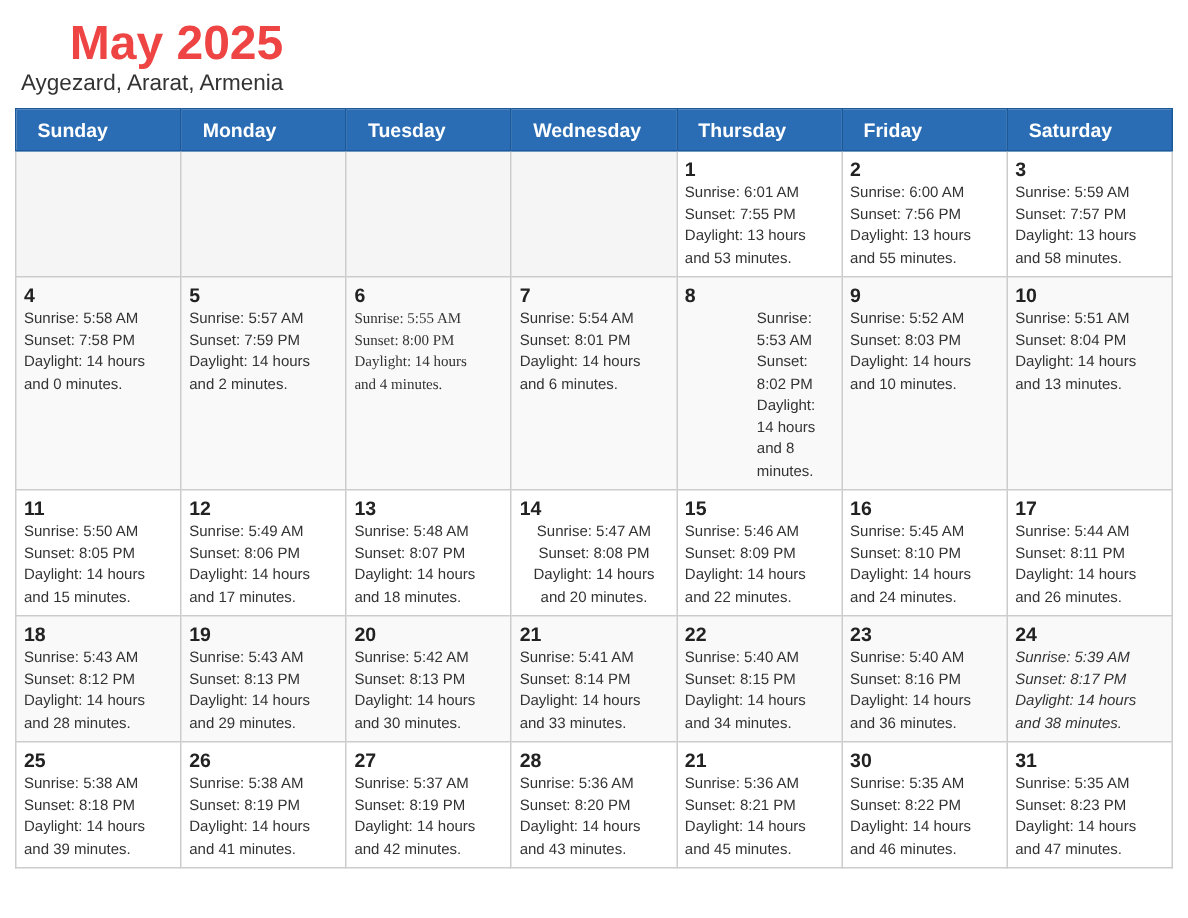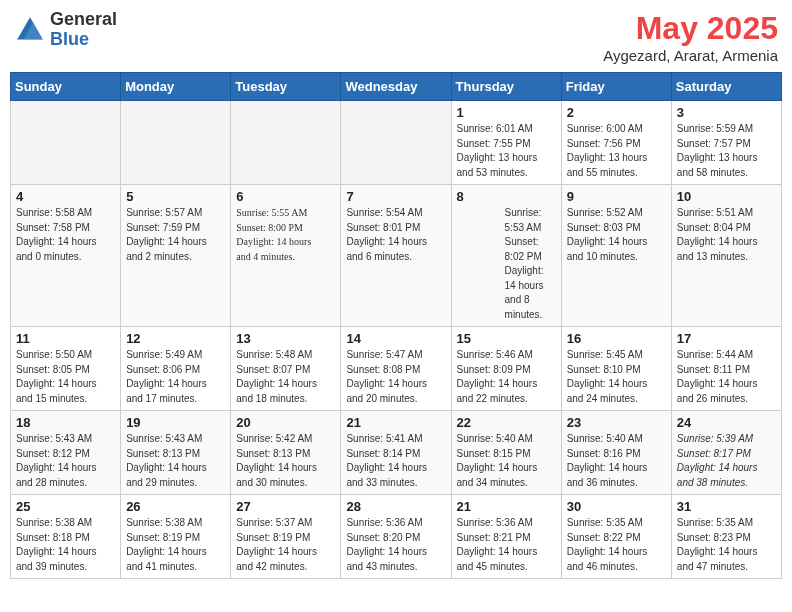--- a/index.html
+++ b/index.html
@@ -56,21 +56,21 @@
     .calendar {
       width: 100%;
       border-collapse: collapse;
       border: 1px solid #ccc;
     }
     .calendar th {
       background: #2a6db5;
       color: #fff;
       font-size: 13px;
       font-weight: bold;
-      padding: 6px 4px;
+      padding: 6px 14px;
       text-align: left;
       border: 1px solid #1a5a9a;
       margin-top: 41px;
     }
     .calendar td {
       border: 1px solid #ccc;
       vertical-align: top;
       padding: 4px 5px;
       width: 110px;
       min-height: 90px;
@@ -97,30 +97,20 @@
       line-height: 1.45;
     }
     .row-alt td {
       background: #f0f4f8;
     }
   </style>
 </head>
 <body>
 
 <div class="header">
-  <div class="logo">
-    <svg class="logo-icon" viewBox="0 0 40 40">
-      <polygon points="20,4 36,32 4,32" fill="#2a6db5"></polygon>
-      <polygon points="24,10 36,32 12,32" fill="#5599d0" opacity="0.5"></polygon>
-    </svg>
-    <div class="logo-text">
-      <span class="logo-general">General</span>
-      <span class="logo-blue">Blue</span>
-    </div>
-  </div>
   <div class="title-block">
     <div class="title-month">May 2025</div>
     <div class="title-location">Aygezard, Ararat, Armenia</div>
   </div>
 </div>
 
 <table class="calendar">
   <thead>
     <tr>
     <th>Sunday</th>
@@ -228,21 +218,21 @@
         </td>
         <td>
           <span class="day-num">13</span>
           <div class="day-info" style="white-space: pre-line;">Sunrise: 5:48 AM
 Sunset: 8:07 PM
 Daylight: 14 hours
 and 18 minutes.</div>
         </td>
         <td>
           <span class="day-num">14</span>
-          <div class="day-info" style="white-space: pre-line;">Sunrise: 5:47 AM
+          <div class="day-info" style="white-space: pre-line; text-align: center;">Sunrise: 5:47 AM
 Sunset: 8:08 PM
 Daylight: 14 hours
 and 20 minutes.</div>
         </td>
         <td>
           <span class="day-num">15</span>
           <div class="day-info" style="white-space: pre-line;">Sunrise: 5:46 AM
 Sunset: 8:09 PM
 Daylight: 14 hours
 and 22 minutes.</div>

